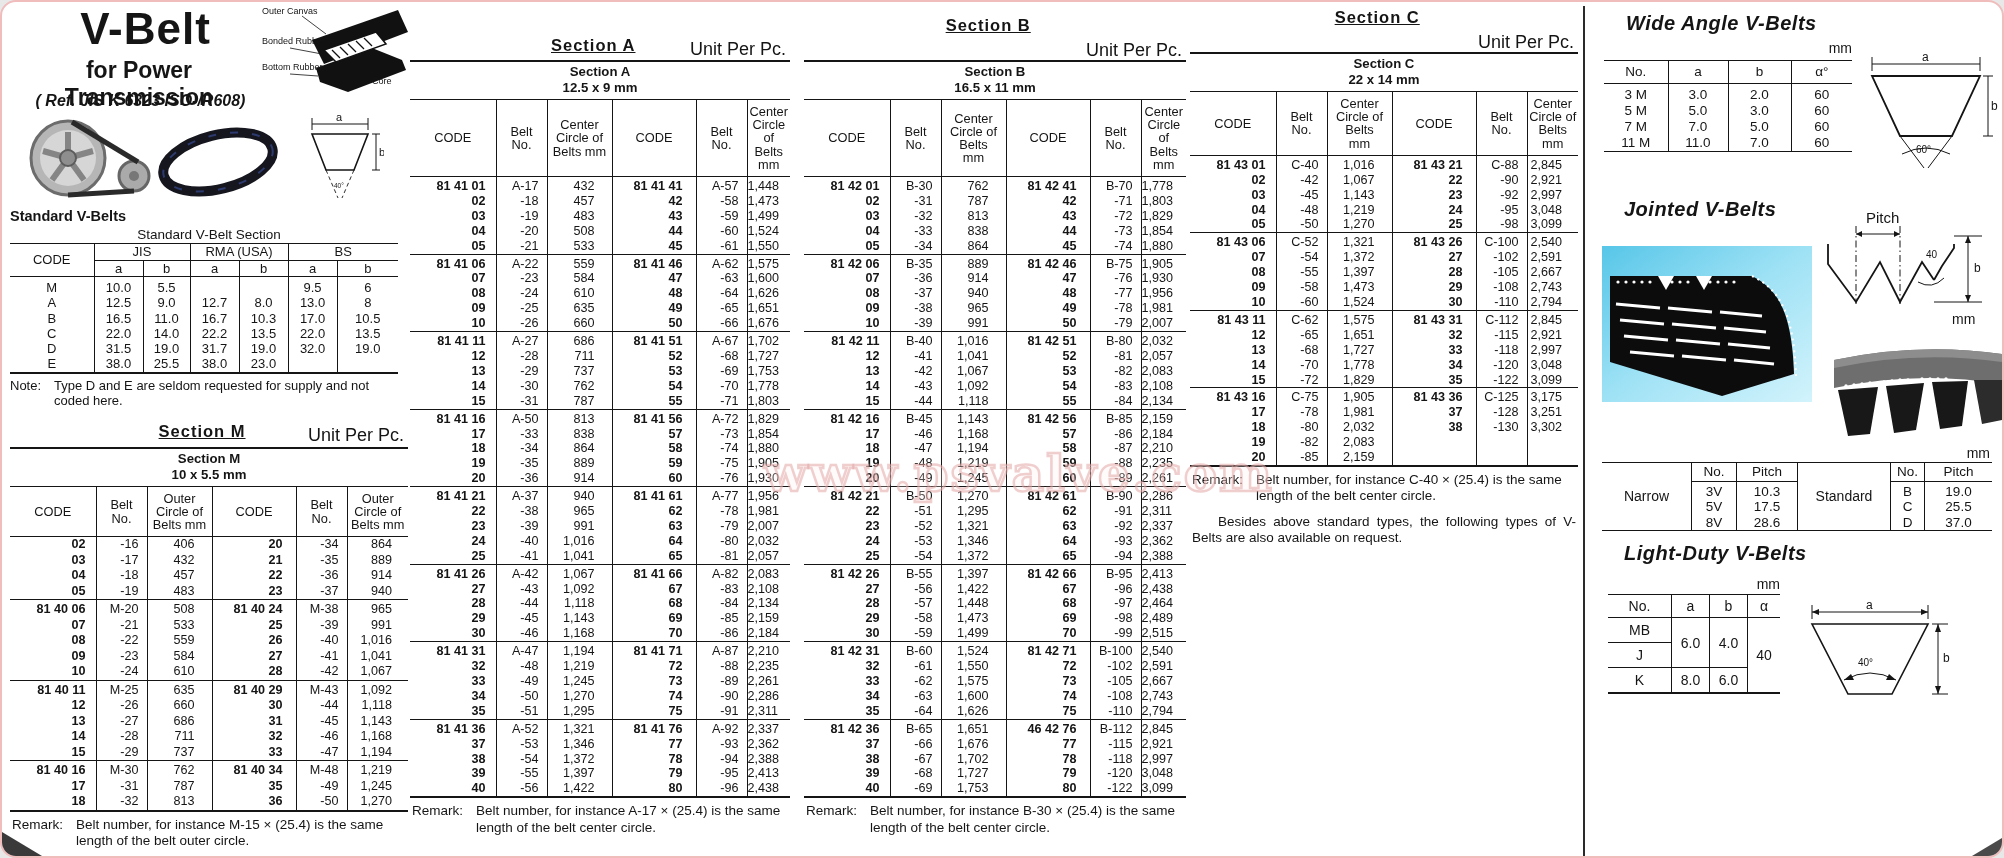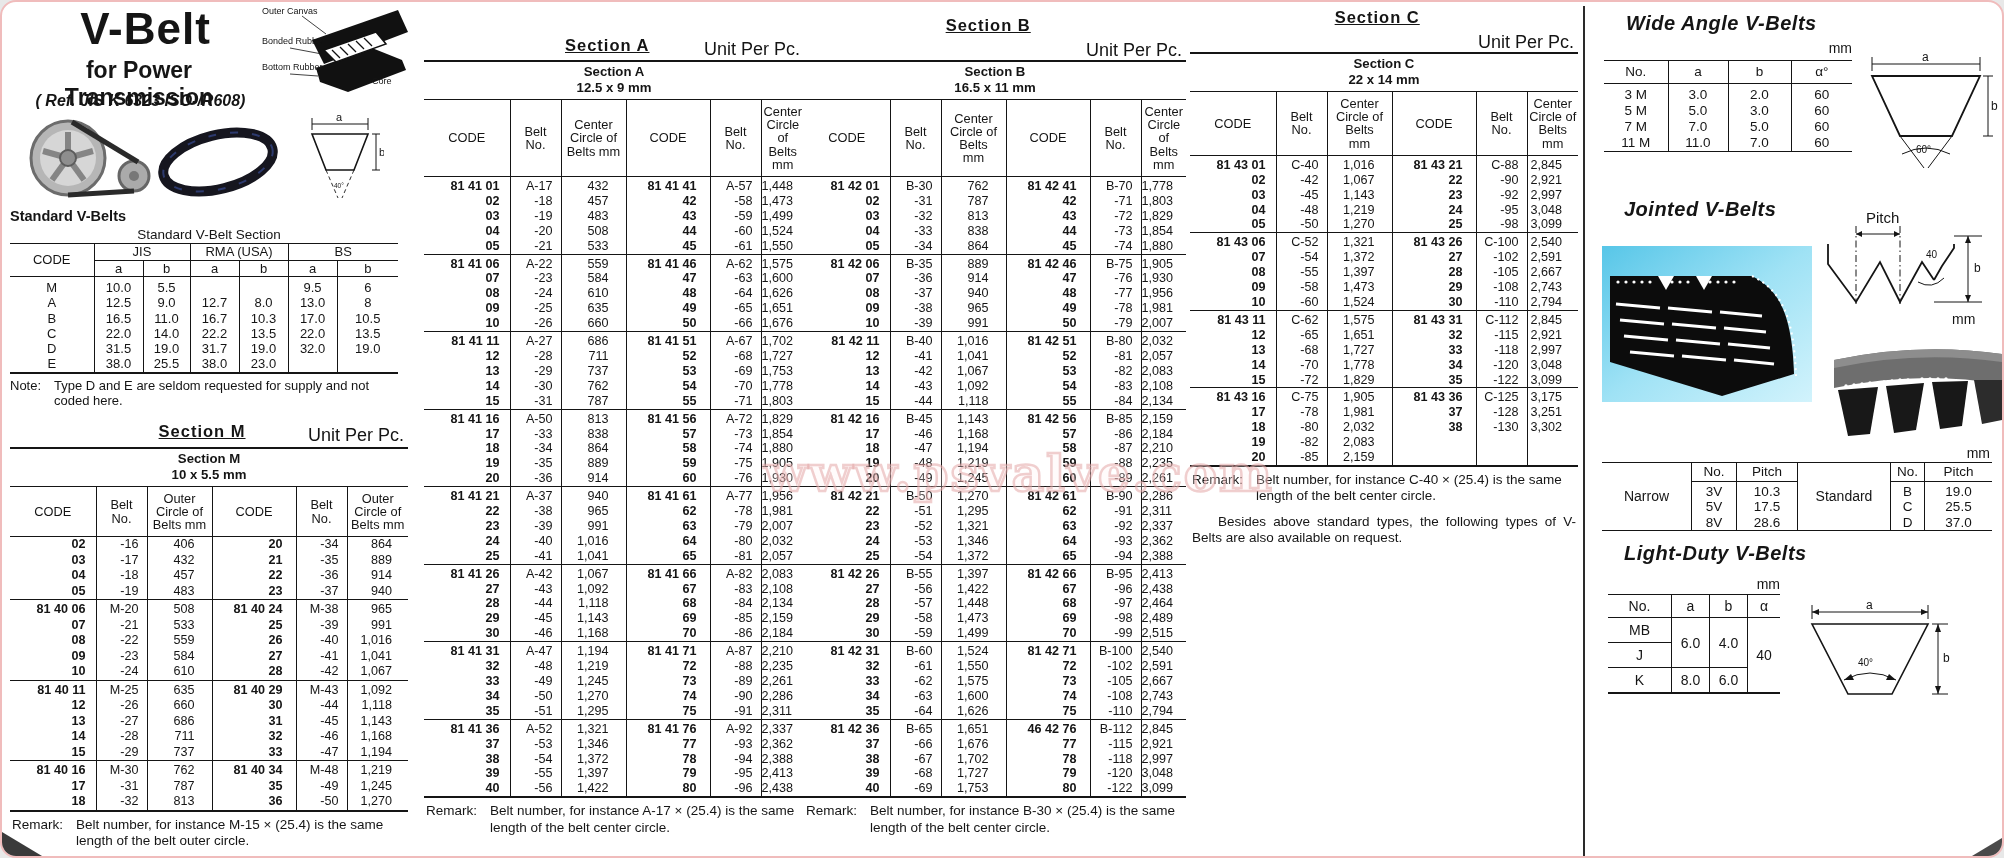--- a/index.html
+++ b/index.html
@@ -9,21 +9,21 @@
   .corner{position:absolute;width:0;height:0;}
   .corner.bl{left:0;bottom:0;border-bottom:24px solid #3a3a3a;border-right:40px solid transparent;}
   .corner.br{right:0;bottom:0;border-bottom:18px solid #4a4a4a;border-left:30px solid transparent;}
 
   .watermark{position:absolute;left:762px;top:434px;z-index:9;pointer-events:none;
     font-family:"DejaVu Serif",serif;font-weight:bold;font-size:50px;letter-spacing:2px;
     color:rgba(255,240,240,0.25);margin-top:8px;-webkit-text-stroke:2.5px rgba(228,168,168,0.55);}
 
   
   .left-col{position:absolute;left:8px;top:0;width:398px;}
-  .colA{position:absolute;left:422px;top:0;width:380px;}
+  .colA{position:absolute;left:408px;top:0;width:380px;}
   .colB{position:absolute;left:802px;top:0;width:382px;}
   .colC{position:absolute;left:1188px;top:0;width:388px;}
   .divider{position:absolute;left:1581px;top:4px;width:2px;height:850px;background:#2a2a2a;}
   .right-panel{position:absolute;left:1598px;top:0;width:402px;height:858px;}
 
   
   .lc-head{position:relative;height:114px;}
   .big-title{position:absolute;left:28px;top:2px;width:215px;text-align:center;
      font-size:44px;font-weight:800;letter-spacing:1px;}
   .sub-title{position:absolute;left:0;top:55px;width:258px;text-align:center;

